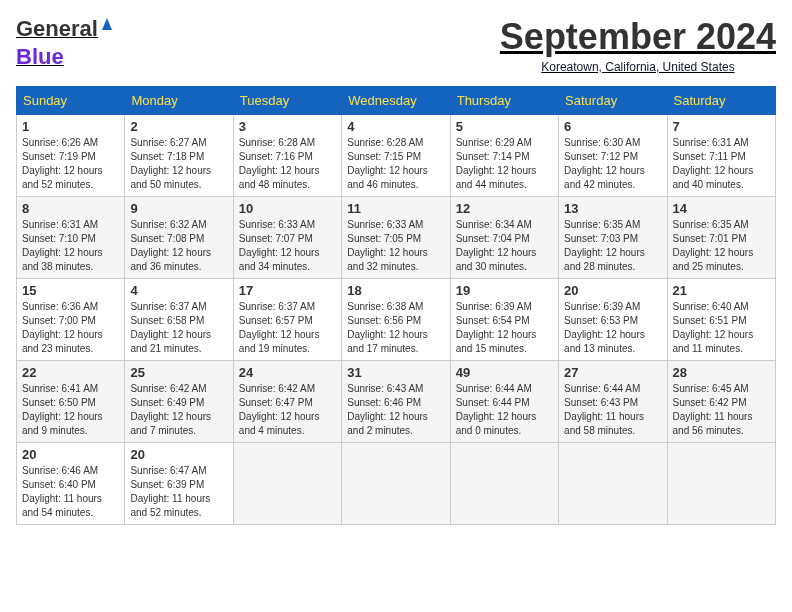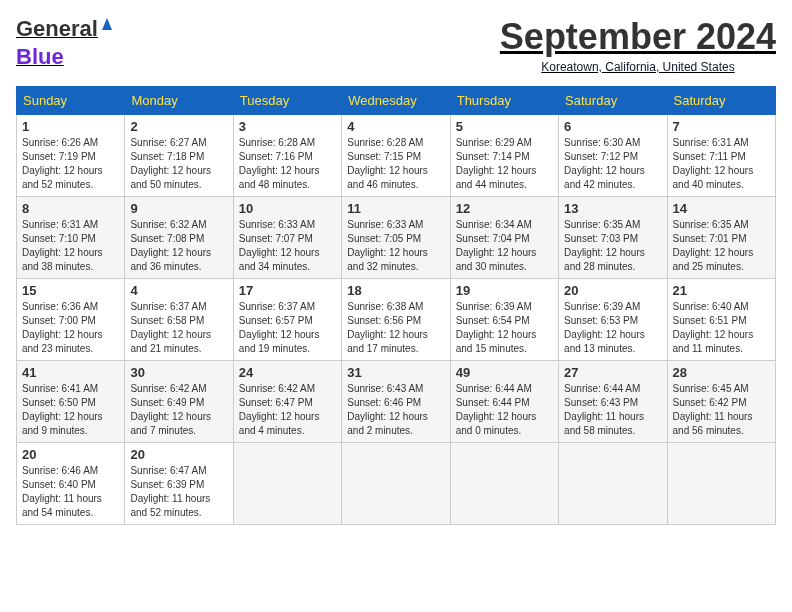--- a/index.html
+++ b/index.html
@@ -196,25 +196,25 @@
           <span class="day-number">20</span>
 <div class="cell-content">Sunrise: 6:39 AM<br>Sunset: 6:53 PM<br>Daylight: 12 hours and 13 minutes.</div>
         </td>
         <td>
           <span class="day-number">21</span>
 <div class="cell-content">Sunrise: 6:40 AM<br>Sunset: 6:51 PM<br>Daylight: 12 hours and 11 minutes.</div>
         </td>
       </tr>
       <tr>
         <td>
-          <span class="day-number">41</span>
+          <span class="day-number">22</span>
 <div class="cell-content">Sunrise: 6:41 AM<br>Sunset: 6:50 PM<br>Daylight: 12 hours and 9 minutes.</div>
         </td>
         <td>
-          <span class="day-number">30</span>
+          <span class="day-number">25</span>
 <div class="cell-content">Sunrise: 6:42 AM<br>Sunset: 6:49 PM<br>Daylight: 12 hours and 7 minutes.</div>
         </td>
         <td>
           <span class="day-number">24</span>
 <div class="cell-content">Sunrise: 6:42 AM<br>Sunset: 6:47 PM<br>Daylight: 12 hours and 4 minutes.</div>
         </td>
         <td>
           <span class="day-number">31</span>
 <div class="cell-content">Sunrise: 6:43 AM<br>Sunset: 6:46 PM<br>Daylight: 12 hours and 2 minutes.</div>
         </td>

